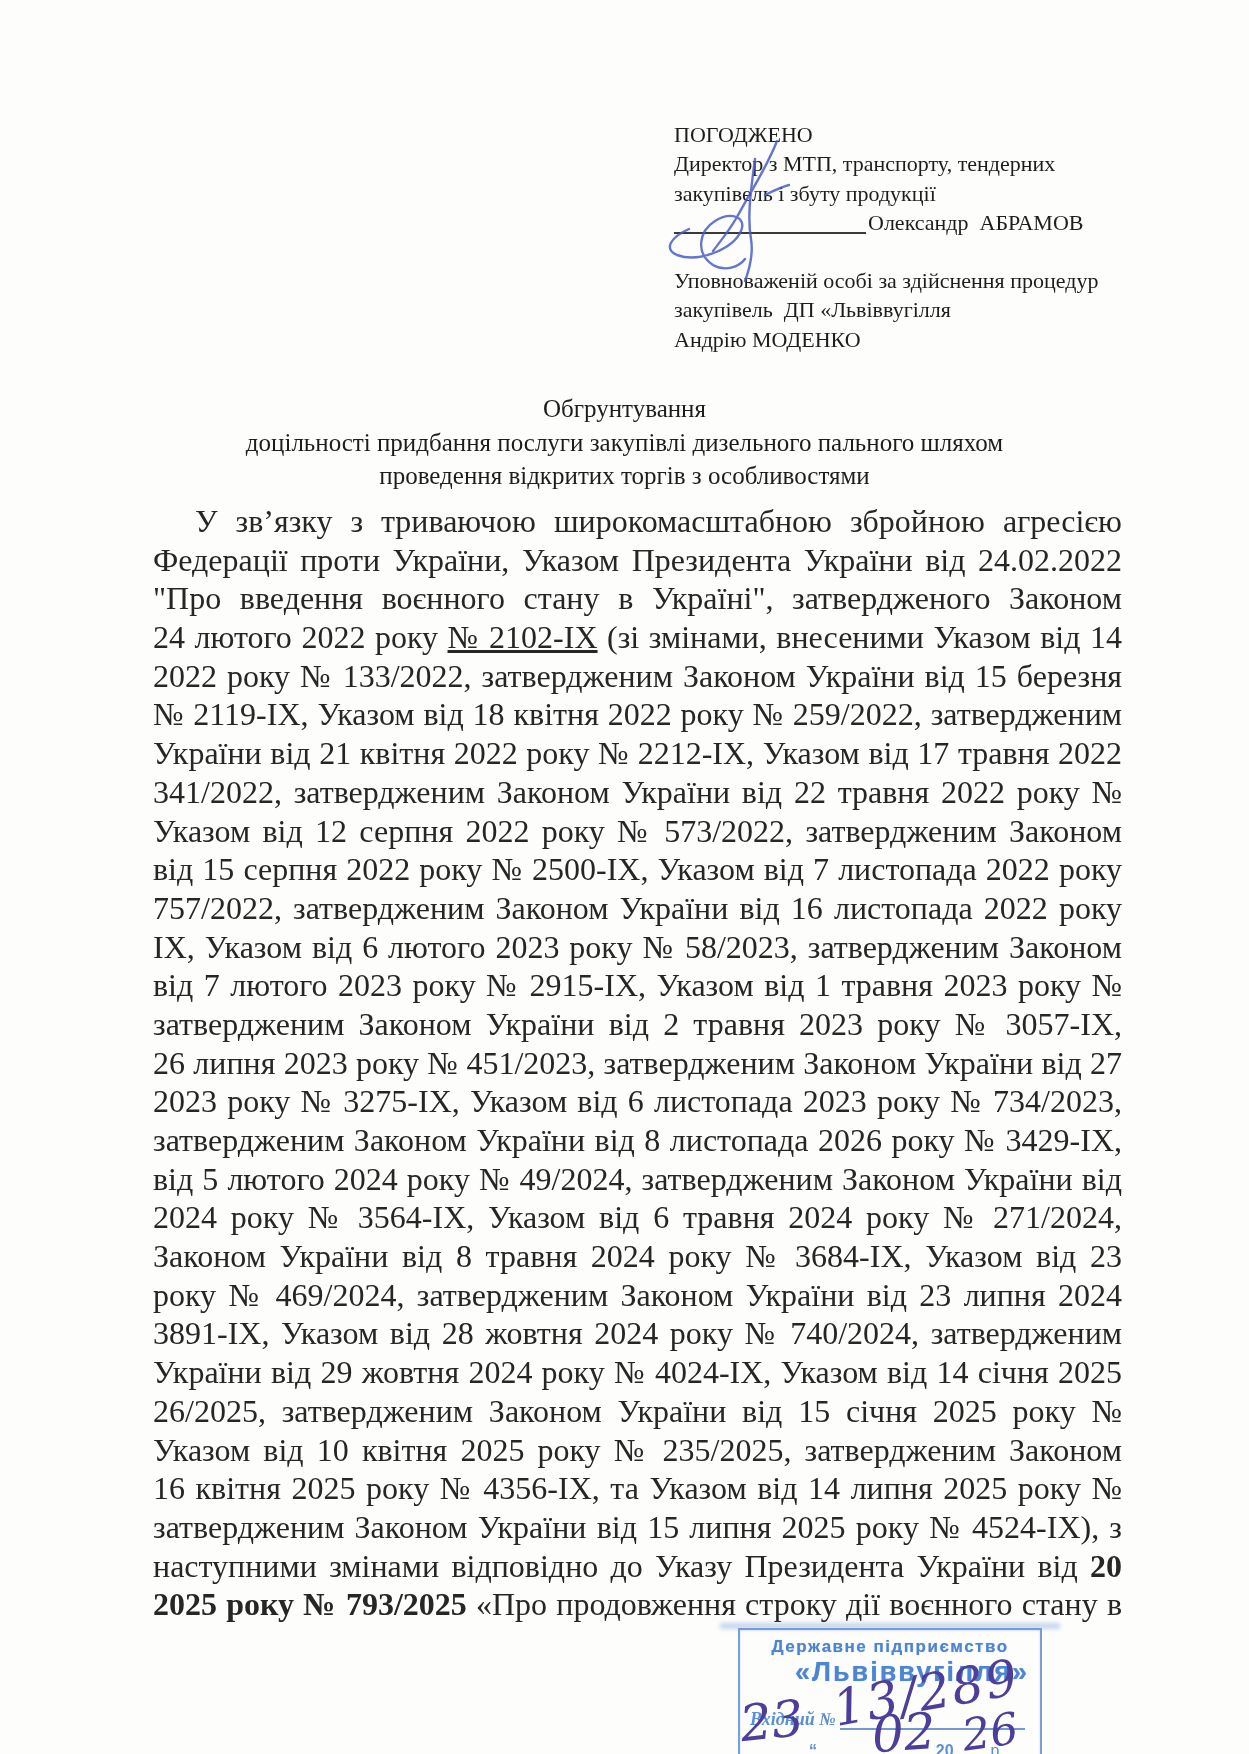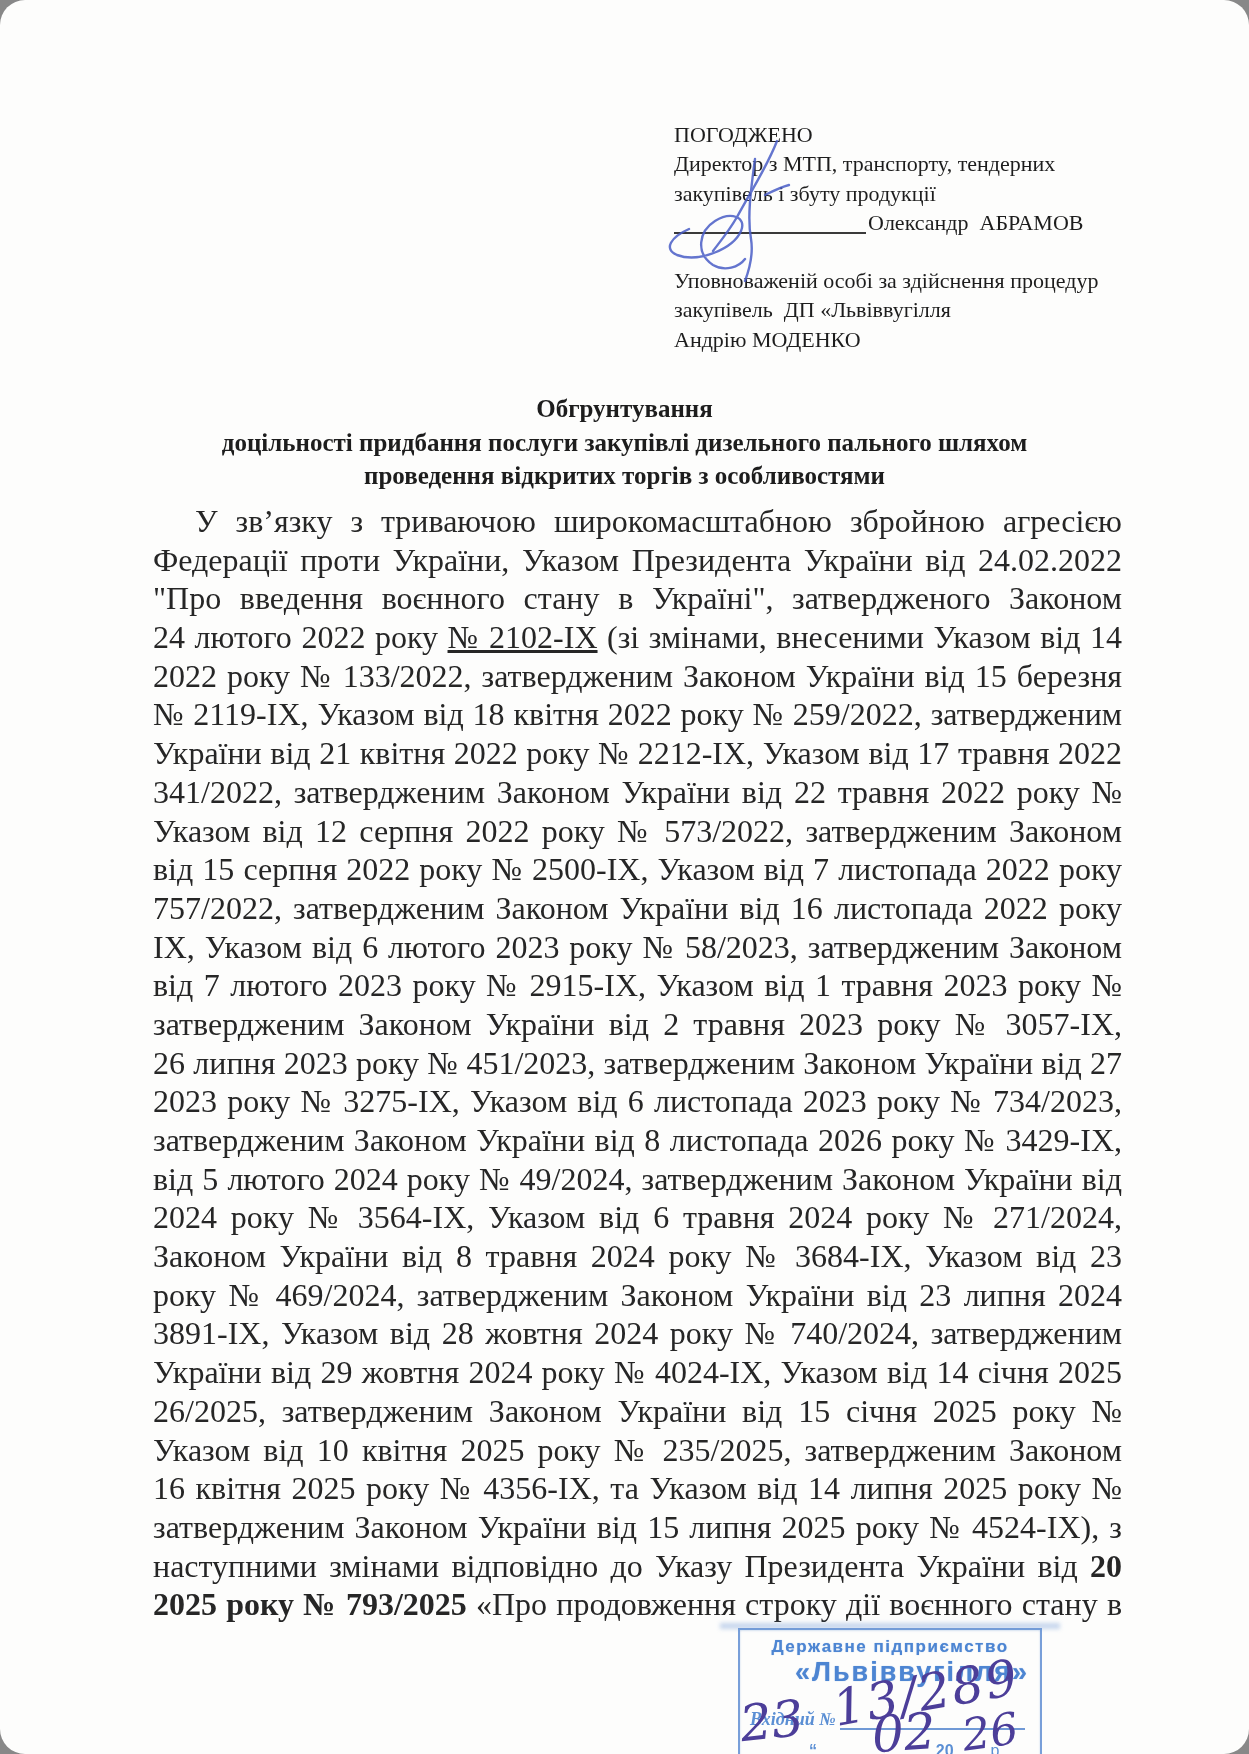--- a/index.html
+++ b/index.html
@@ -1,38 +1,38 @@
 <!DOCTYPE html>
 <html><head>
 <meta charset="utf-8">
 <style>
   html,body{margin:0;padding:0;background:#888;}
   .page{
     position:relative;width:1249px;height:1754px;margin:0 auto;
     background:#fdfdfc;overflow:hidden;
-    font-family:"Liberation Serif",serif;color:#222;border-radius:25px;
+    font-family:"Liberation Serif",serif;color:#222;
   }
   
   .approval{
     position:absolute;left:674px;top:120px;width:520px;
     font-size:22px;line-height:29.3px;color:#1d1d1d;
   }
   .approval div{white-space:pre-wrap;}
   .sig-row{display:flex;}
   .sig-underline{
     display:inline-block;width:192px;height:24px;
     border-bottom:2px solid #3a3a3a;margin-right:2px;
   }
   .addressee{margin-top:29px;}
   
   .signature-svg{position:absolute;left:655px;top:133px;pointer-events:none;}
   
   .doc-title{
     position:absolute;left:140px;top:392px;width:969px;
-    text-align:center;font-size:25px;line-height:33.5px;color:#1d1d1d;font-weight:bold;
+    text-align:center;font-size:25px;line-height:33.5px;color:#1d1d1d;
   }
   
   .bodytext{
     position:absolute;left:153px;top:502px;width:969px;
     font-size:32px;color:#262626;
   }
   .tl{
     height:38.7px;line-height:38.7px;
     text-align:justify;text-align-last:justify;
     overflow:hidden;white-space:normal;

